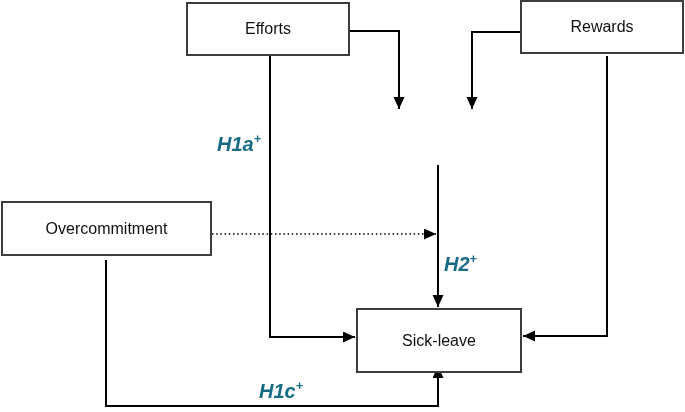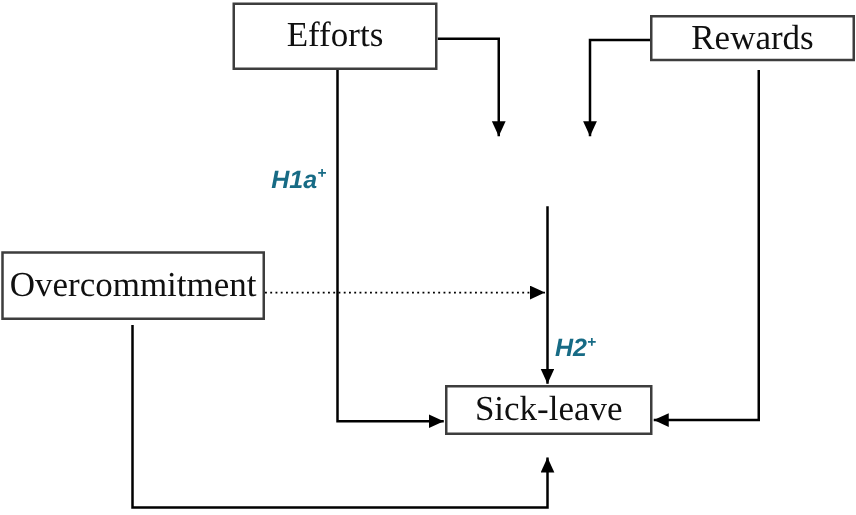--- a/index.html
+++ b/index.html
@@ -31,23 +31,22 @@
     stroke-width:1.4;
     stroke-dasharray:1.5 2.7;
   }
   .arrowhead{fill:var(--line-color);}
   .node{
     position:absolute;
     box-sizing:border-box;
     background:var(--box-fill);
     border:2px solid var(--box-border);
     display:flex;align-items:center;justify-content:center;
-    font-size:28px;color:#101010;
+    font-size:16px;color:#101010;
     white-space:nowrap;
-    font-family:Liberation Serif, serif;
   }
   .hyp{
     position:absolute;
     color:var(--label-color);
     font-style:italic;
     font-weight:700;
     font-size:20px;
     line-height:22px;
     text-align:center;
     white-space:nowrap;
@@ -78,37 +77,40 @@
 
     <polyline class="edge" points="106,260 106,406 438,406 438,366" marker-end="url(#arrow)"></polyline>
 
     <polyline class="edge dotted" points="212,234 436,234" marker-end="url(#arrow)"></polyline>
   </svg>
 
   <div class="node" style="left:186px;top:2px;width:164px;height:54px">
     <span>Efforts</span>
   </div>
 
-  <div class="node" style="left:520px;top:12px;width:164px;height:37px">
+  <div class="node" style="left:520px;top:0;width:164px;height:54px">
     <span>Rewards</span>
   </div>
 
 
   <div class="node" style="left:1px;top:201px;width:211px;height:55px">
     <span>Overcommitment</span>
   </div>
 
-  <div class="node" style="left:356px;top:308px;width:166px;height:40px">
+  <div class="node" style="left:356px;top:308px;width:166px;height:65px">
     <span>Sick-leave</span>
   </div>
 
   <div class="hyp" style="left:209px;top:133px;width:60px">
     <span>H1a</span><sup>+</sup>
   </div>
 
 
 
-  <div class="hyp" style="left:444px;top:268px;text-align:left">
+  <div class="hyp" style="left:444px;top:253px;text-align:left">
     <span>H2</span><sup>+</sup>
   </div>
 
+  <div class="hyp" style="left:251px;top:380px;width:60px">
+    <span>H1c</span><sup>+</sup>
+  </div>
 
 </div>
 
 </body></html>

